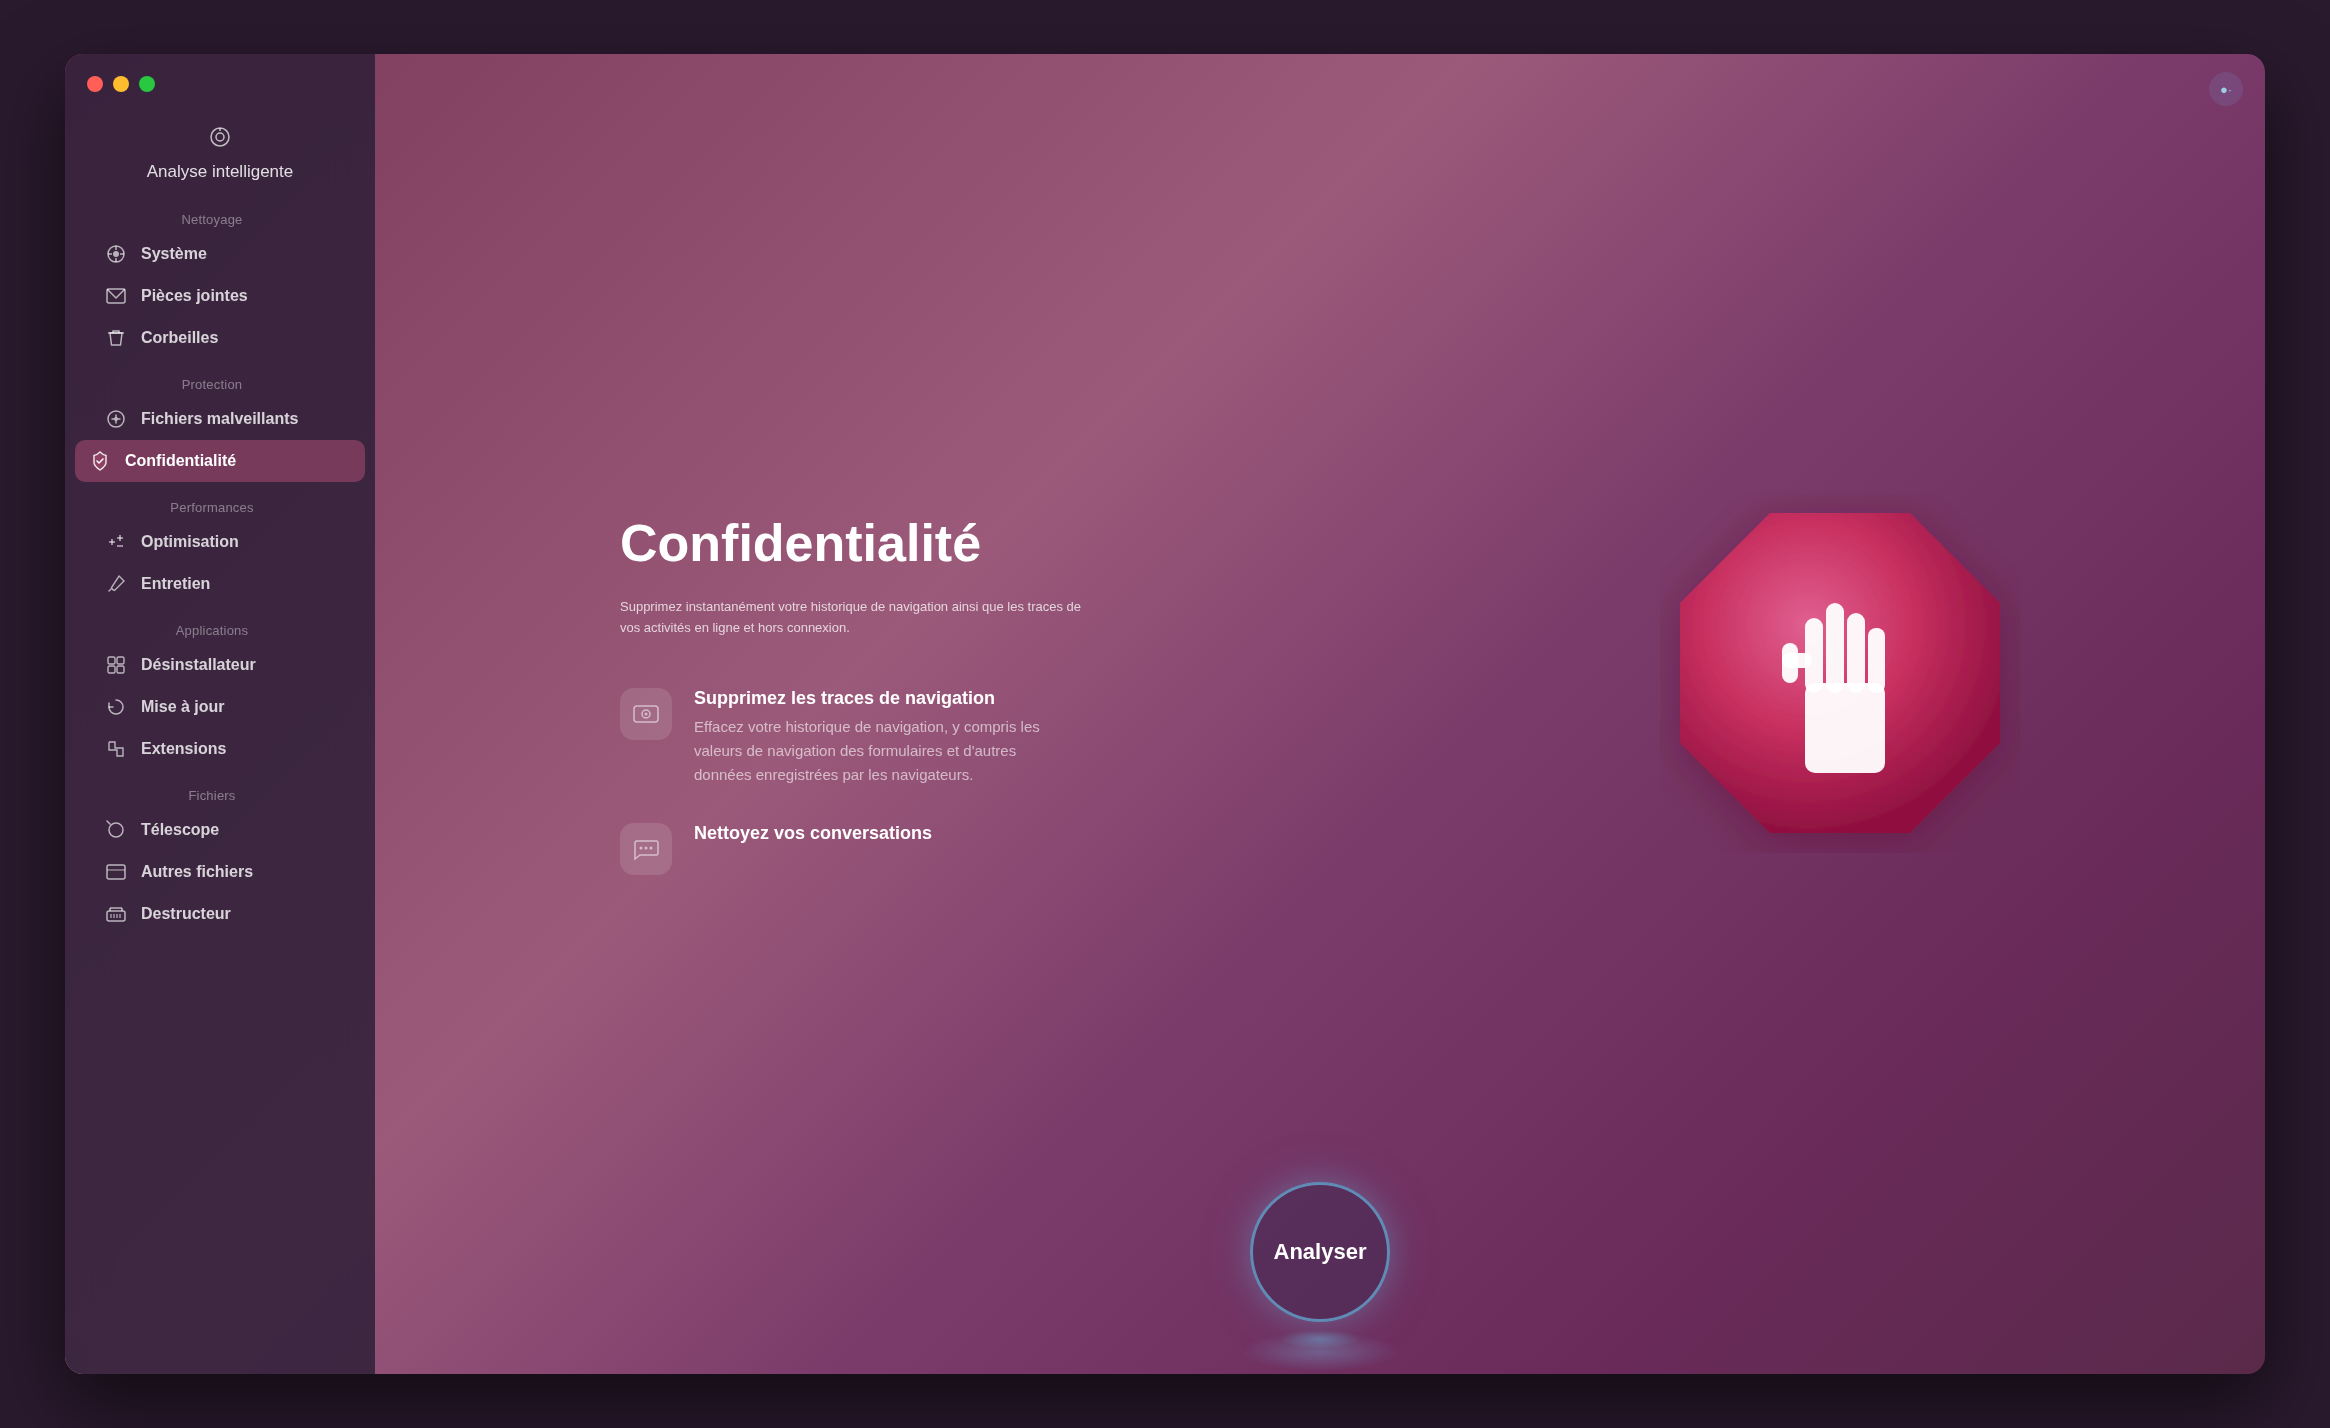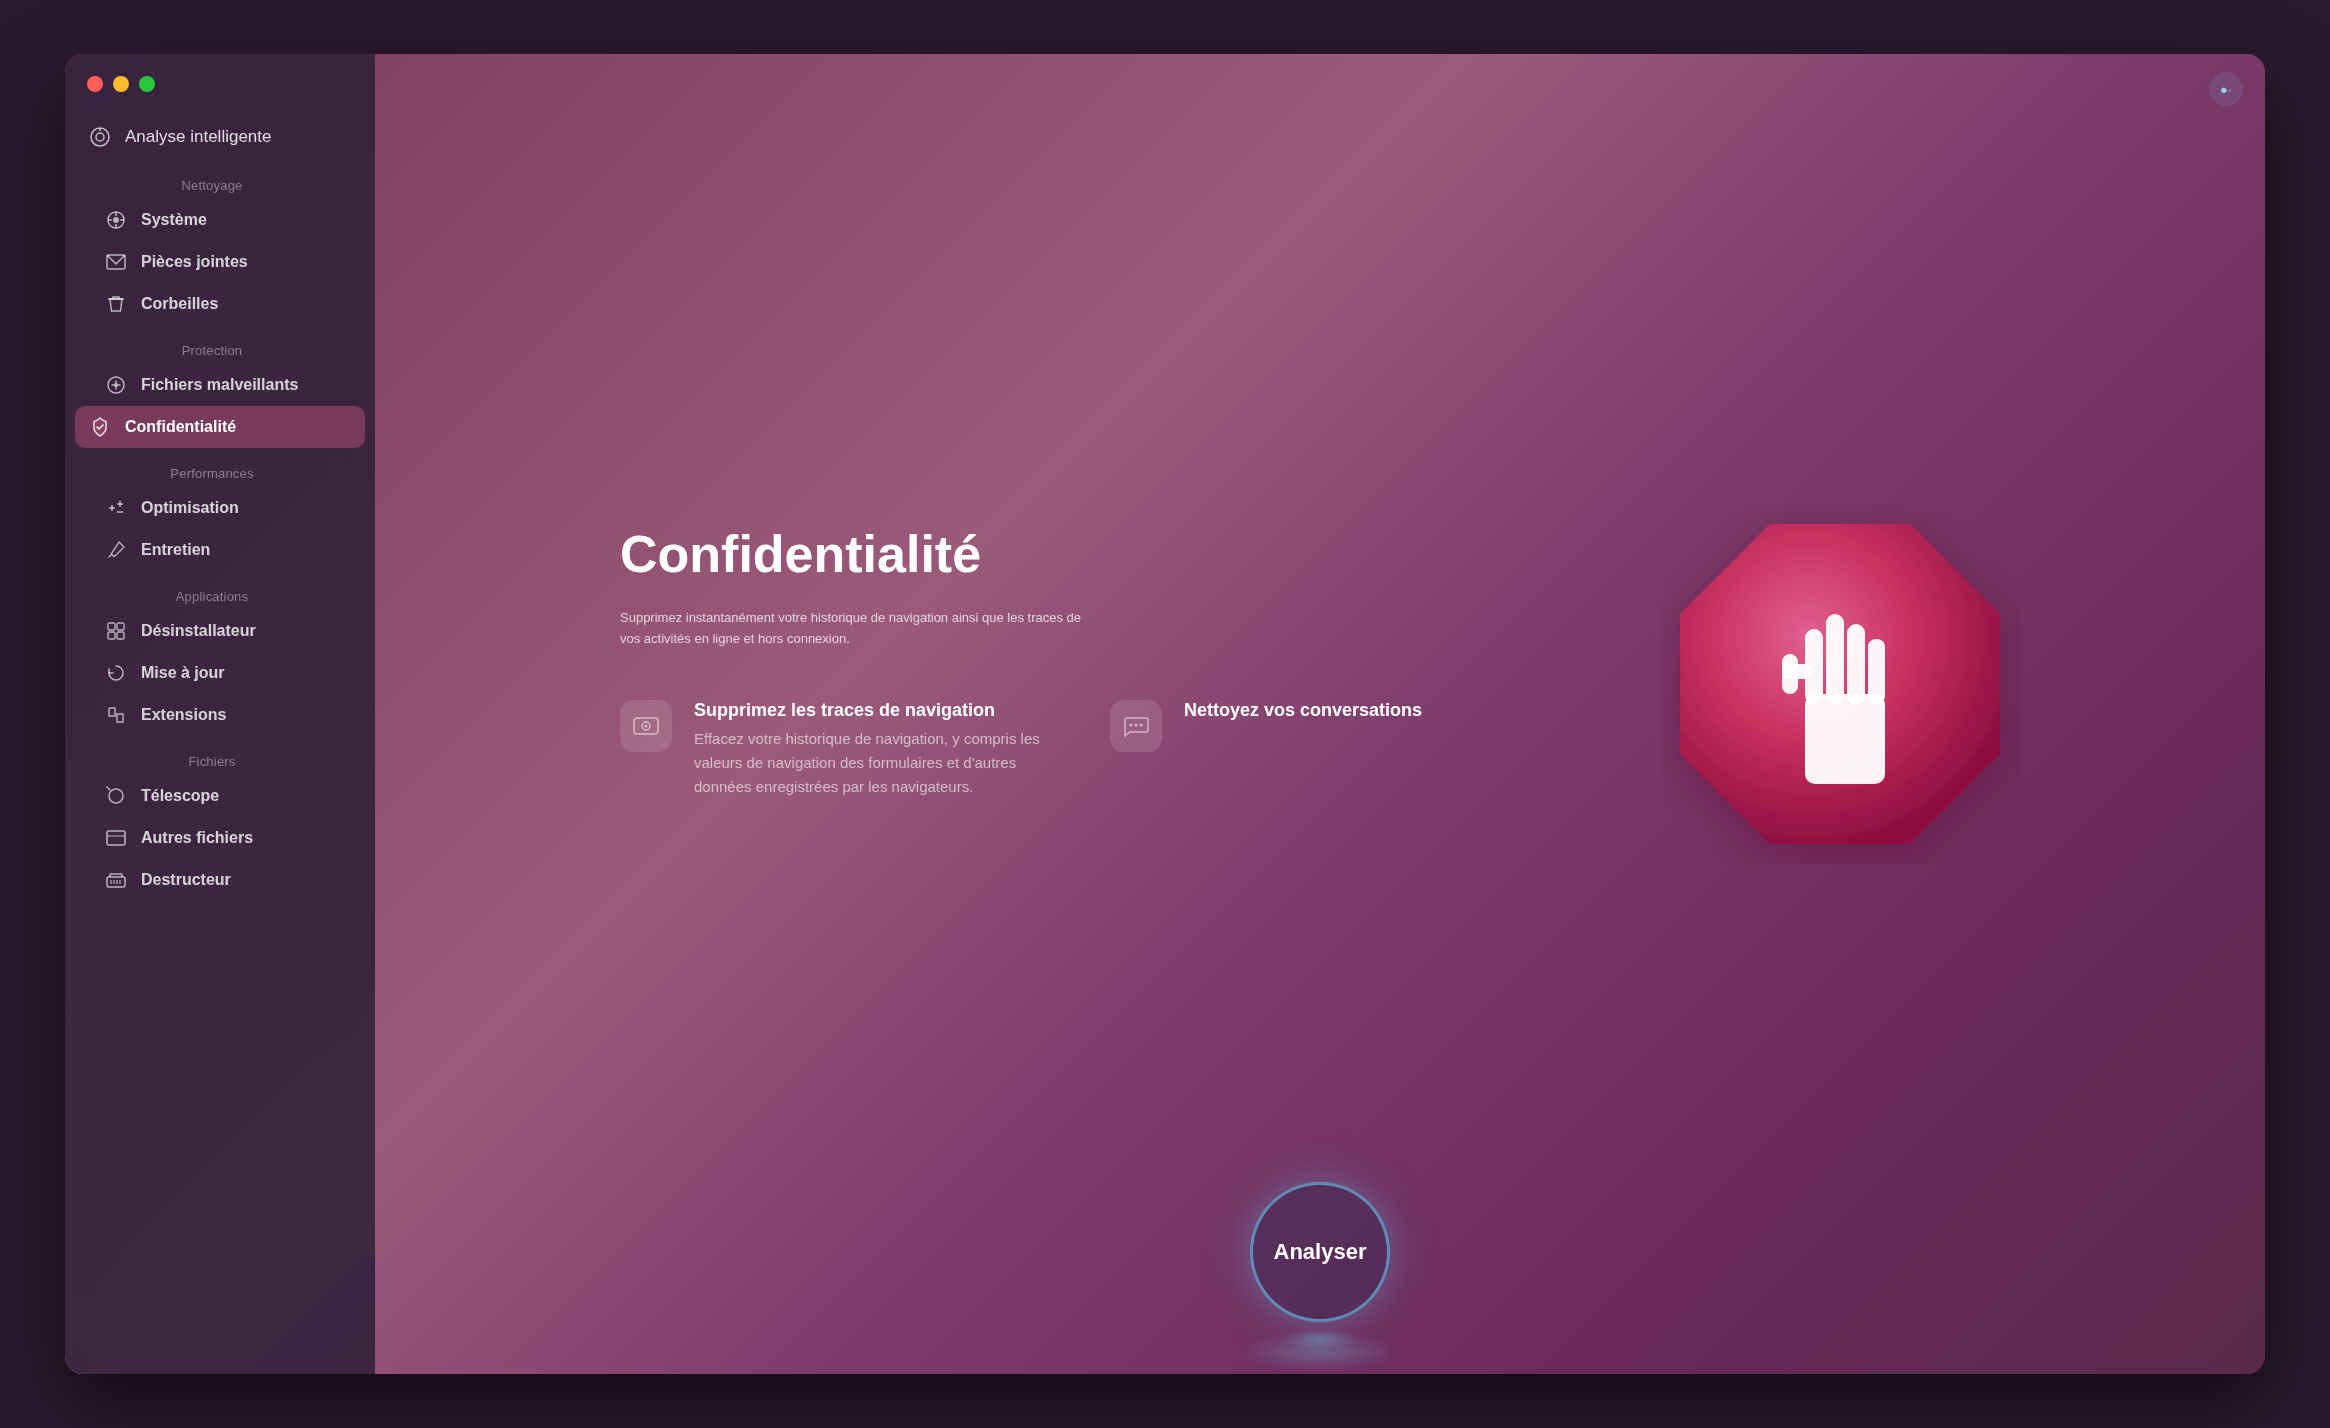--- a/index.html
+++ b/index.html
@@ -75,20 +75,21 @@
 
     .sidebar-top-item {
       display: flex;
       align-items: center;
       gap: 14px;
       padding: 12px 24px;
       cursor: pointer;
       color: rgba(255,255,255,0.85);
       font-size: 17px;
       font-weight: 500;
+      flex-direction: column;
     }
 
     .sidebar-section-label {
       color: rgba(255,255,255,0.4);
       font-size: 13px;
       font-weight: 500;
       padding: 18px 24px 6px 8px;
       text-transform: none;
       letter-spacing: 0.2px;
       text-align: center;
@@ -159,21 +160,21 @@
     .page-description {
       font-size: 13px;
       color: rgba(255,255,255,0.75);
       line-height: 1.6;
       margin-bottom: 50px;
       max-width: 480px;
     }
 
     .feature-list {
       display: flex;
-      flex-direction: row;
+      flex-direction: column;
       gap: 36px;
     }
 
     .feature-item {
       display: flex;
       gap: 22px;
       align-items: flex-start;
     }
 
     .feature-icon-wrap {

